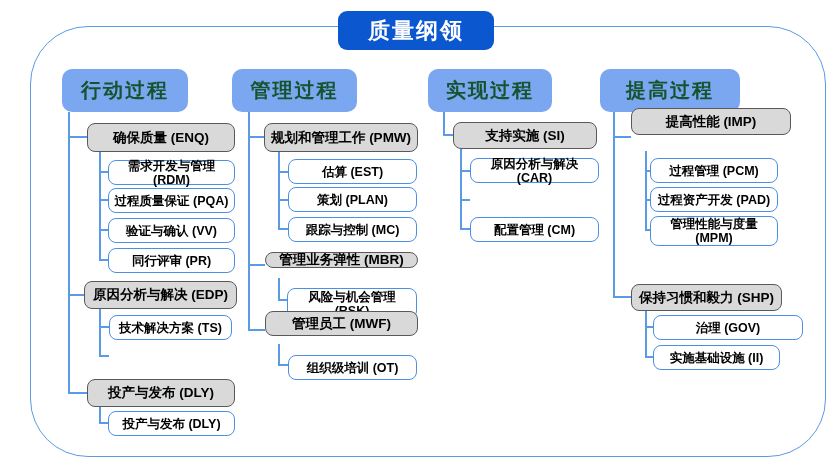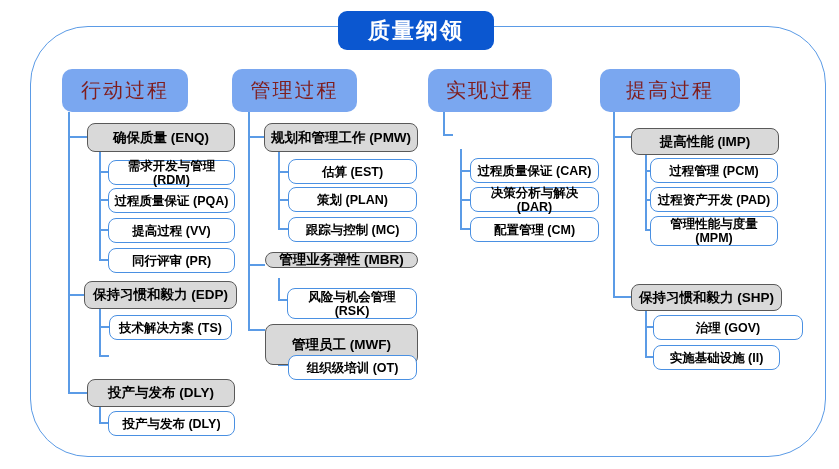--- a/index.html
+++ b/index.html
@@ -11,23 +11,23 @@
     position:absolute;left:30px;top:26px;width:794px;height:429px;
     border:1.5px solid var(--connector,#5b9be6);border-radius:58px;
   }
   .title{
     position:absolute;left:338px;top:11px;width:156px;height:39px;
     background:var(--title-bg,#0b57d0);color:#ffffff;border-radius:9px;
     display:flex;align-items:center;justify-content:center;
     font-size:22px;font-weight:bold;letter-spacing:2px;z-index:5;
   }
   .hdr{
-    position:absolute;height:43px;background:var(--header-bg,#7aa7f0);color:#7f1d1d;
+    position:absolute;height:43px;background:var(--header-bg,#7aa7f0);color:#14532d;
     border-radius:10px;display:flex;align-items:center;justify-content:center;
-    font-size:20px;font-weight:normal;letter-spacing:2px;z-index:3;
+    font-size:20px;font-weight:bold;letter-spacing:2px;z-index:3;
   }
   .gbox{
     position:absolute;background:var(--gray-fill,#d9d9d9);
     border:1.8px solid var(--gray-border,#595959);border-radius:8px;
     display:flex;align-items:center;justify-content:center;
     font-size:13.5px;font-weight:bold;color:#000;z-index:3;box-sizing:border-box;
   }
   .wbox{
     position:absolute;background:#ffffff;
     border:1.5px solid var(--white-box-border,#4a90e2);border-radius:8px;
@@ -58,24 +58,24 @@
   <i class="hl" style="left:68px;top:392px;width:20px"></i>
 
   <div class="gbox" style="left:87px;top:123px;width:148px;height:29px">确保质量 (ENQ)</div>
   <i class="vl" style="left:99px;top:152px;height:108px"></i>
   <i class="hl" style="left:99px;top:171px;width:9px"></i>
   <i class="hl" style="left:99px;top:199px;width:9px"></i>
   <i class="hl" style="left:99px;top:229px;width:9px"></i>
   <i class="hl" style="left:99px;top:259px;width:9px"></i>
   <div class="wbox" style="left:108px;top:160px;width:127px;height:25px">需求开发与管理 (RDM)</div>
   <div class="wbox" style="left:108px;top:188px;width:127px;height:25px">过程质量保证 (PQA)</div>
-  <div class="wbox" style="left:108px;top:218px;width:127px;height:25px">提高过程 (VV)</div>
+  <div class="wbox" style="left:108px;top:218px;width:127px;height:25px">验证与确认 (VV)</div>
   <div class="wbox" style="left:108px;top:248px;width:127px;height:25px">同行评审 (PR)</div>
 
-  <div class="gbox" style="left:84px;top:281px;width:153px;height:28px">保持习惯和毅力 (EDP)</div>
+  <div class="gbox" style="left:84px;top:281px;width:153px;height:28px">原因分析与解决 (EDP)</div>
   <i class="vl" style="left:99px;top:309px;height:47px"></i>
   <i class="hl" style="left:99px;top:326px;width:10px"></i>
   <i class="hl" style="left:99px;top:355px;width:10px"></i>
   <div class="wbox" style="left:109px;top:315px;width:123px;height:25px">技术解决方案 (TS)</div>
 
   <div class="gbox" style="left:87px;top:379px;width:148px;height:28px">投产与发布 (DLY)</div>
   <i class="vl" style="left:99px;top:407px;height:16px"></i>
   <i class="hl" style="left:99px;top:422px;width:9px"></i>
   <div class="wbox" style="left:108px;top:411px;width:127px;height:25px">投产与发布 (DLY)</div>
 
@@ -91,41 +91,41 @@
   <i class="hl" style="left:278px;top:228px;width:10px"></i>
   <div class="wbox" style="left:288px;top:159px;width:129px;height:25px">估算 (EST)</div>
   <div class="wbox" style="left:288px;top:217px;width:129px;height:25px">跟踪与控制 (MC)</div>
   <div class="wbox" style="left:288px;top:187px;width:129px;height:25px">策划 (PLAN)</div>
 
   <div class="gbox" style="left:265px;top:252px;width:153px;height:16px">管理业务弹性 (MBR)</div>
   <i class="vl" style="left:278px;top:278px;height:22px"></i>
   <i class="hl" style="left:278px;top:299px;width:9px"></i>
   <div class="wbox" style="left:287px;top:288px;width:130px;height:31px">风险与机会管理 (RSK)</div>
 
-  <div class="gbox" style="left:265px;top:324px;width:153px;height:41px">管理员工 (MWF)</div>
+  <div class="gbox" style="left:265px;top:311px;width:153px;height:25px">管理员工 (MWF)</div>
   <i class="vl" style="left:278px;top:344px;height:21px"></i>
   <i class="hl" style="left:278px;top:364px;width:10px"></i>
   <div class="wbox" style="left:288px;top:355px;width:129px;height:25px">组织级培训 (OT)</div>
 
   <i class="vl" style="left:443px;top:112px;height:23px"></i>
   <i class="hl" style="left:443px;top:134px;width:10px"></i>
 
+  <div class="gbox" style="left:453px;top:122px;width:144px;height:27px">支持实施 (SI)</div>
   <i class="vl" style="left:460px;top:149px;height:80px"></i>
   <i class="hl" style="left:460px;top:170px;width:10px"></i>
   <i class="hl" style="left:460px;top:199px;width:10px"></i>
   <i class="hl" style="left:460px;top:228px;width:10px"></i>
-  <div class="wbox" style="left:470px;top:158px;width:129px;height:25px">过程质量保证 (CAR)</div>
-  <div class="wbox" style="left:470px;top:187px;width:129px;height:25px">决策分析与解决 (DAR)</div>
+  <div class="wbox" style="left:470px;top:158px;width:129px;height:25px">原因分析与解决 (CAR)</div>
   <div class="wbox" style="left:470px;top:217px;width:129px;height:25px">配置管理 (CM)</div>
 
   <i class="vl" style="left:613px;top:112px;height:185px"></i>
   <i class="hl" style="left:613px;top:136px;width:18px"></i>
   <i class="hl" style="left:613px;top:296px;width:18px"></i>
 
-  <div class="gbox" style="left:631px;top:128px;width:148px;height:27px">提高性能 (IMP)</div>
+  <div class="gbox" style="left:631px;top:108px;width:160px;height:27px">提高性能 (IMP)</div>
   <i class="vl" style="left:645px;top:151px;height:79px"></i>
   <i class="hl" style="left:645px;top:170px;width:5px"></i>
   <i class="hl" style="left:645px;top:199px;width:5px"></i>
   <i class="hl" style="left:645px;top:229px;width:5px"></i>
   <div class="wbox" style="left:650px;top:187px;width:128px;height:25px">过程资产开发 (PAD)</div>
   <div class="wbox" style="left:650px;top:158px;width:128px;height:25px">过程管理 (PCM)</div>
   <div class="wbox" style="left:650px;top:216px;width:128px;height:30px">管理性能与度量 (MPM)</div>
 
   <div class="gbox" style="left:631px;top:284px;width:151px;height:27px">保持习惯和毅力 (SHP)</div>
   <i class="vl" style="left:645px;top:311px;height:46px"></i>

